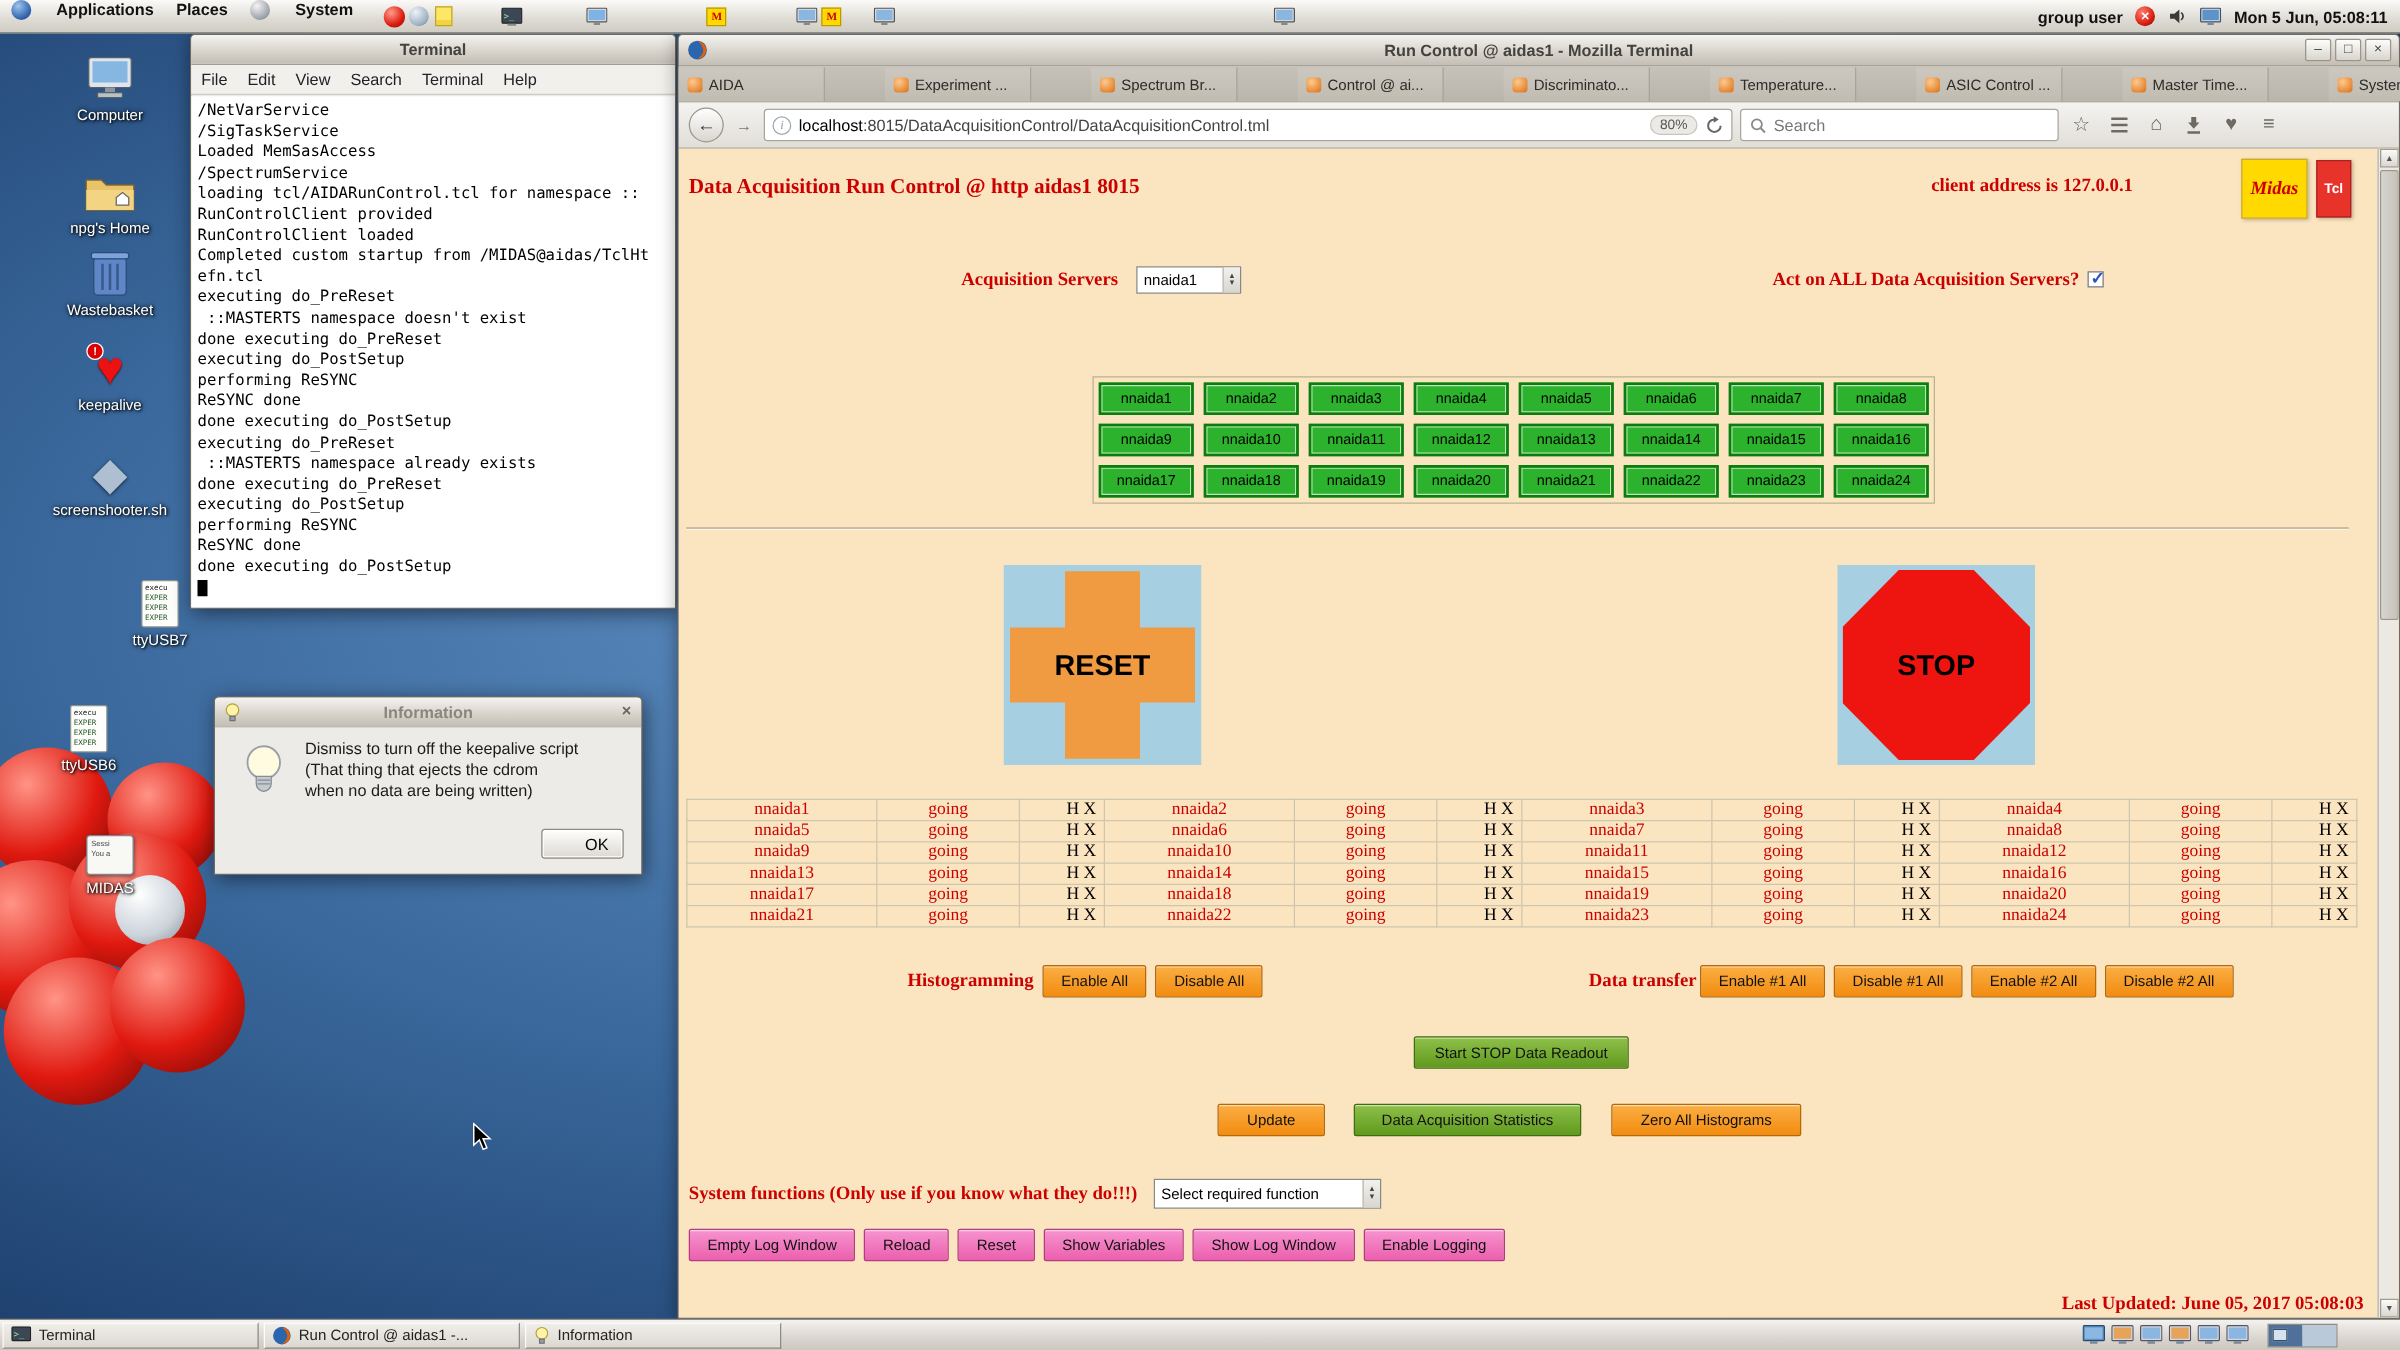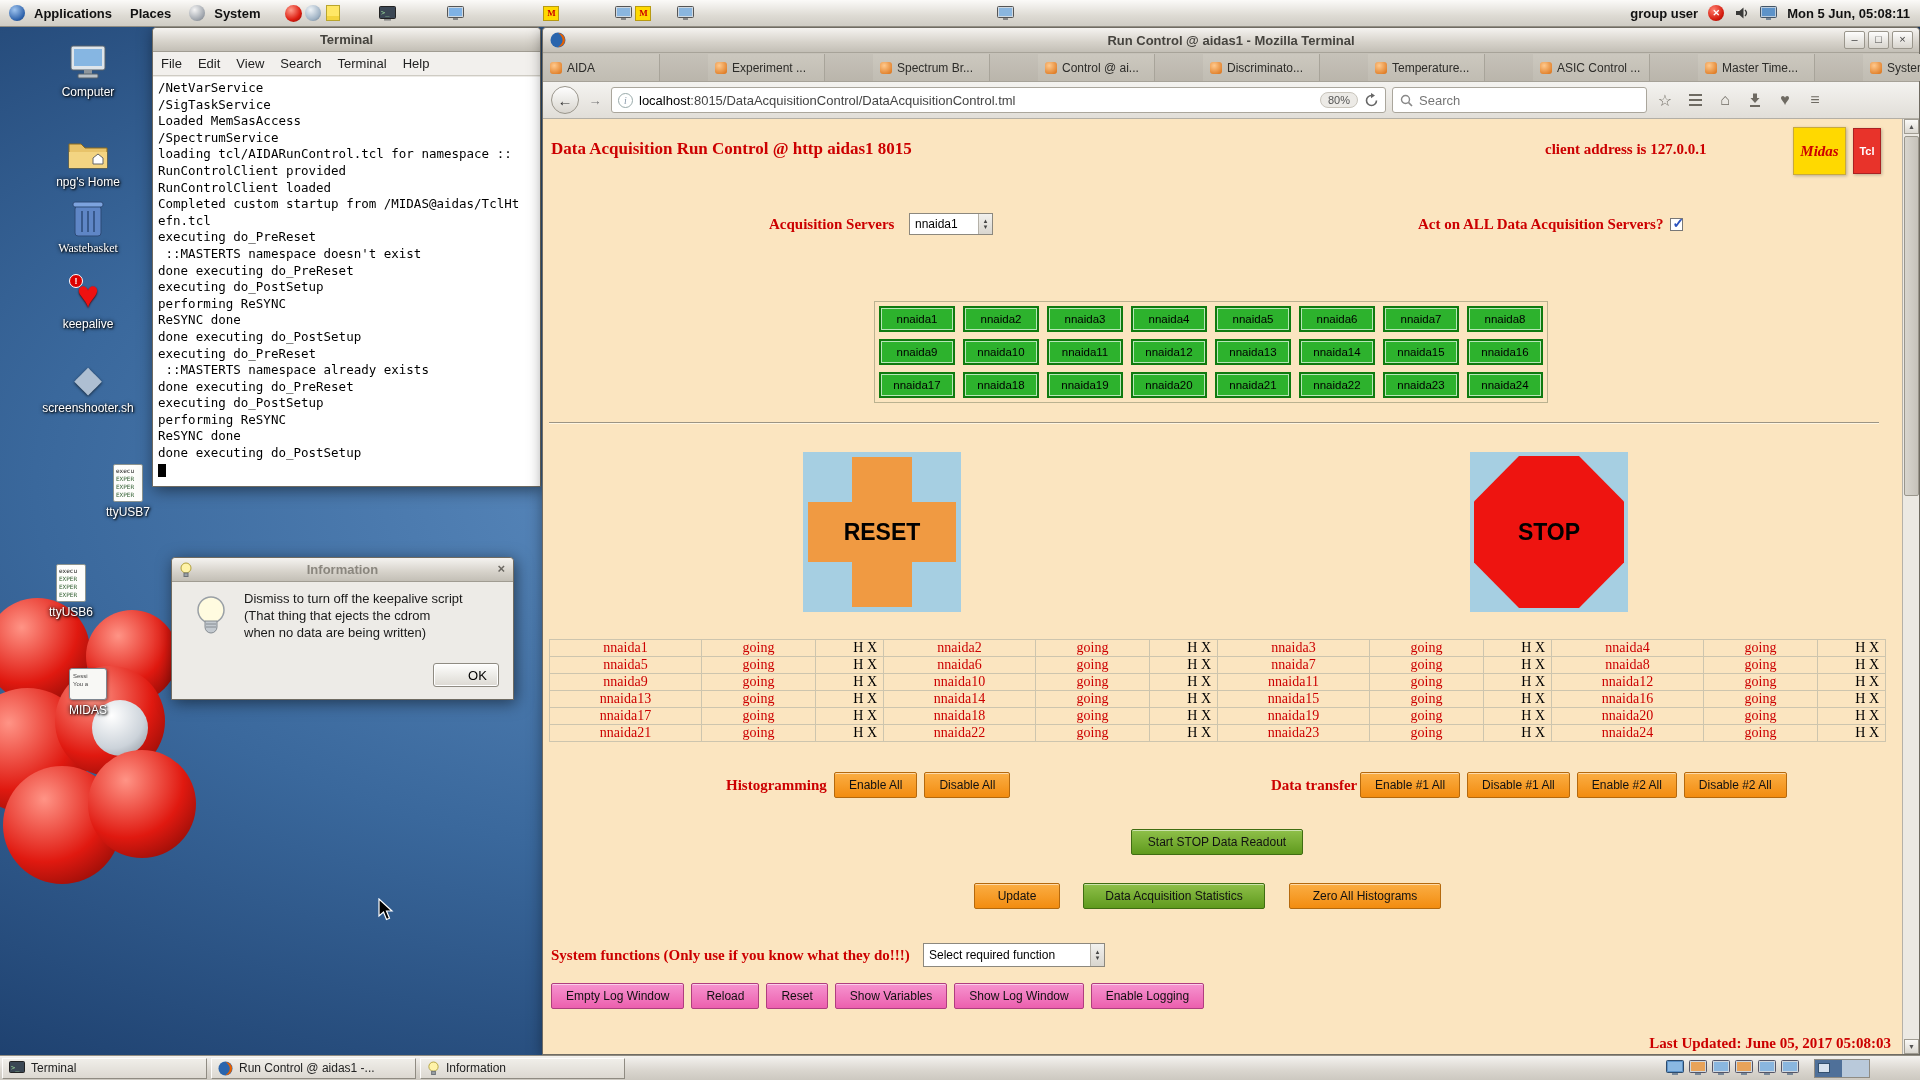--- a/index.html
+++ b/index.html
@@ -2,21 +2,21 @@
 <html><head>
 <meta charset="utf-8">
 <style>
 *{margin:0;padding:0;box-sizing:border-box;}
 html,body{width:1920px;height:1080px;overflow:hidden;}
 body{font-family:"Liberation Sans",sans-serif;position:relative;background:#2d5585;}
 .screen{position:absolute;inset:0;background:radial-gradient(ellipse at 40% 45%, #5e8ec2 0%, #3a689c 45%, #1d3f6d 85%, #152f54 100%);overflow:hidden;}
 
 
 .panel-top{position:absolute;top:0;left:0;right:0;height:27px;background:linear-gradient(#fbfaf8,#dedbd4 60%,#cfccc4);border-bottom:1px solid #918d83;display:flex;align-items:center;font-size:13px;color:#111;z-index:60;}
-.pmenu{display:flex;align-items:center;gap:9px;padding:0 9px;height:100%;font-weight:bold;cursor:default;}
+.pmenu{display:flex;align-items:flex-start;gap:20px;padding:0 9px;height:100%;font-weight:bold;cursor:default;}
 .picon{width:16px;height:16px;display:inline-block;border-radius:50%;}
 .app-ic{background:radial-gradient(circle at 35% 30%,#9fc4ef,#2b5fa8 70%,#173a6b);}
 .sys-ic{background:radial-gradient(circle at 35% 30%,#f4f4f4,#9aa0a8 70%,#5b6168);}
 .plaunch{width:20px;height:20px;display:flex;align-items:center;justify-content:center;flex:none;}
 .redball{width:17px;height:17px;border-radius:50%;background:radial-gradient(circle at 35% 30%,#ff9d8c,#dd1d10 60%,#7c0b05);}
 .grayball{width:16px;height:16px;border-radius:50%;background:radial-gradient(circle at 35% 30%,#eef3f7,#9fb2c4 65%,#5f7184);}
 .note-ic{width:14px;height:16px;background:#ffe766;border:1px solid #b9a52e;box-shadow:inset 0 -4px 0 #f4d43e;}
 .midas-mini{width:16px;height:15px;background:#ffd900;border:1px solid #b79a12;color:#c00;font:bold 9px "Liberation Serif",serif;display:flex;align-items:center;justify-content:center;}
 .pright{margin-left:auto;display:flex;align-items:center;gap:10px;padding-right:10px;}
 .puser{font-weight:bold;}
@@ -173,21 +173,21 @@
   <div class="dicon" style="left:40px;top:130px;">
     <div class="ig">
       <svg width="42" height="36" viewBox="0 0 42 36">
           <path d="M2 8 L2 32 L40 32 L40 12 L18 12 L14 8 Z" fill="#e8c36a" stroke="#8a6a1e"></path>
           <path d="M2 16 L40 16 L40 32 L2 32 Z" fill="#f3d482"></path>
           <path d="M26 22 l5 -4 5 4 v6 h-10 z" fill="#fff" stroke="#666"></path>
         </svg>
     </div>
     <div>npg's Home</div>
   </div>
-  <div class="dicon" style="left:40px;top:196px;font-family:Liberation Serif, serif;">
+  <div class="dicon" style="left:40px;top:196px;">
     <div class="ig">
       <svg width="34" height="40" viewBox="0 0 34 40">
           <rect x="4" y="8" width="26" height="30" rx="3" fill="#5f86c6" stroke="#2d4a77"></rect>
           <rect x="2" y="4" width="30" height="5" rx="2" fill="#7da3de" stroke="#2d4a77"></rect>
           <line x1="11" y1="13" x2="11" y2="34" stroke="#38598c" stroke-width="2"></line>
           <line x1="17" y1="13" x2="17" y2="34" stroke="#38598c" stroke-width="2"></line>
           <line x1="23" y1="13" x2="23" y2="34" stroke="#38598c" stroke-width="2"></line>
         </svg>
     </div>
     <div>Wastebasket</div>

